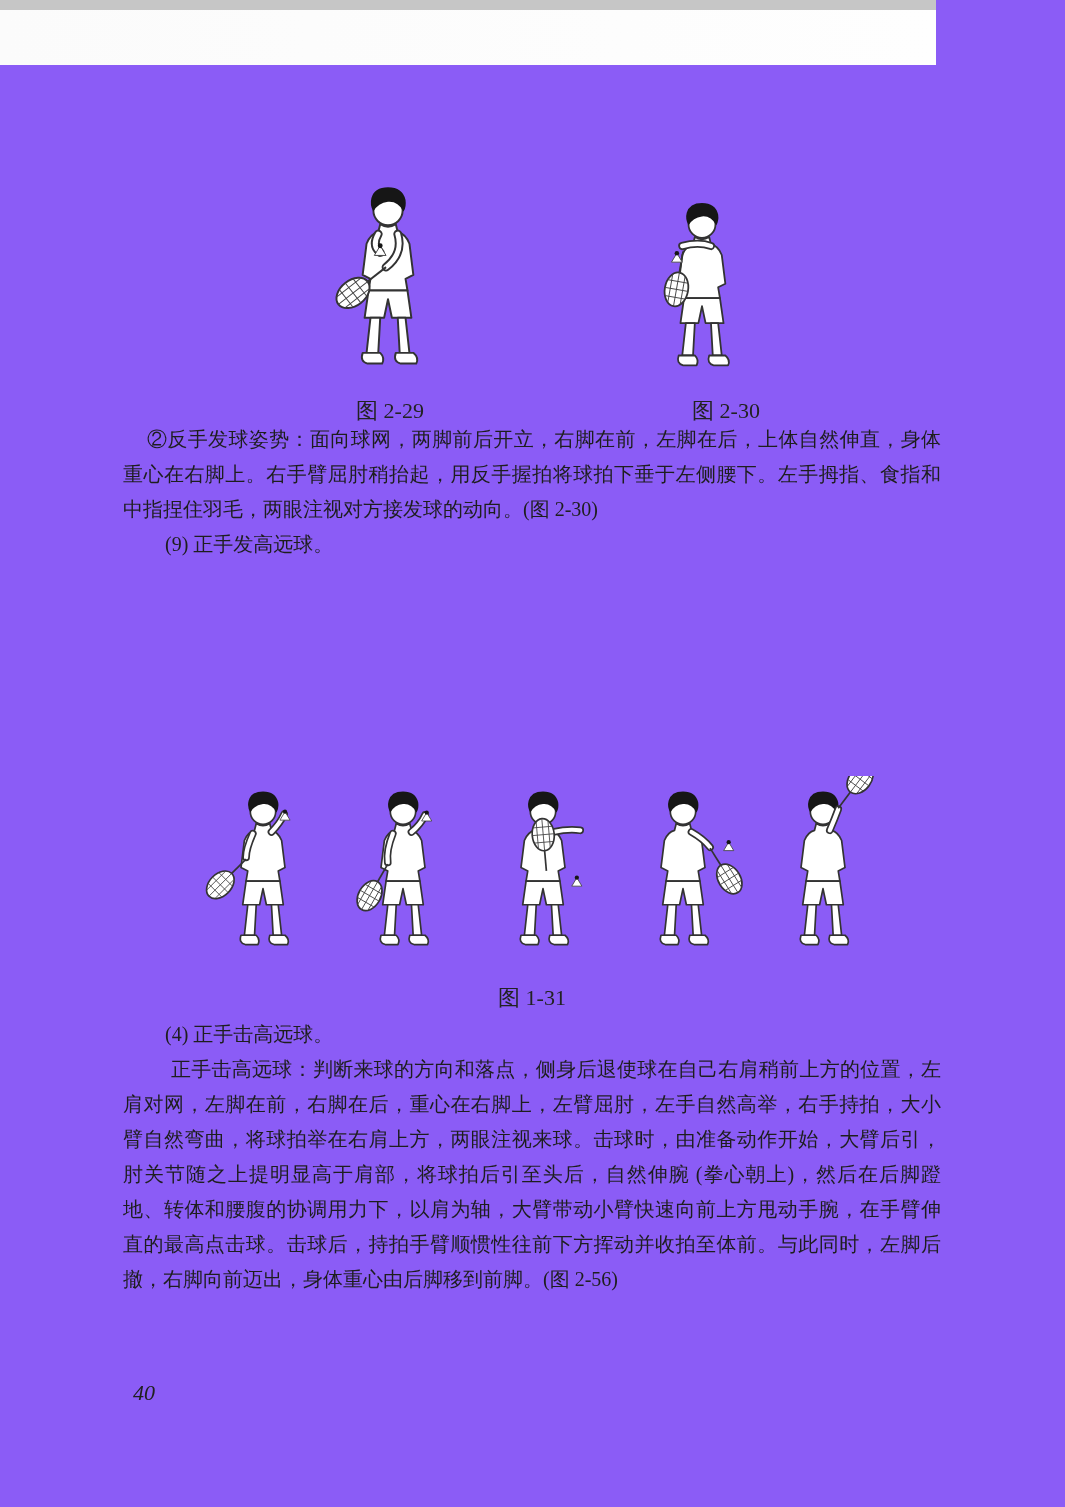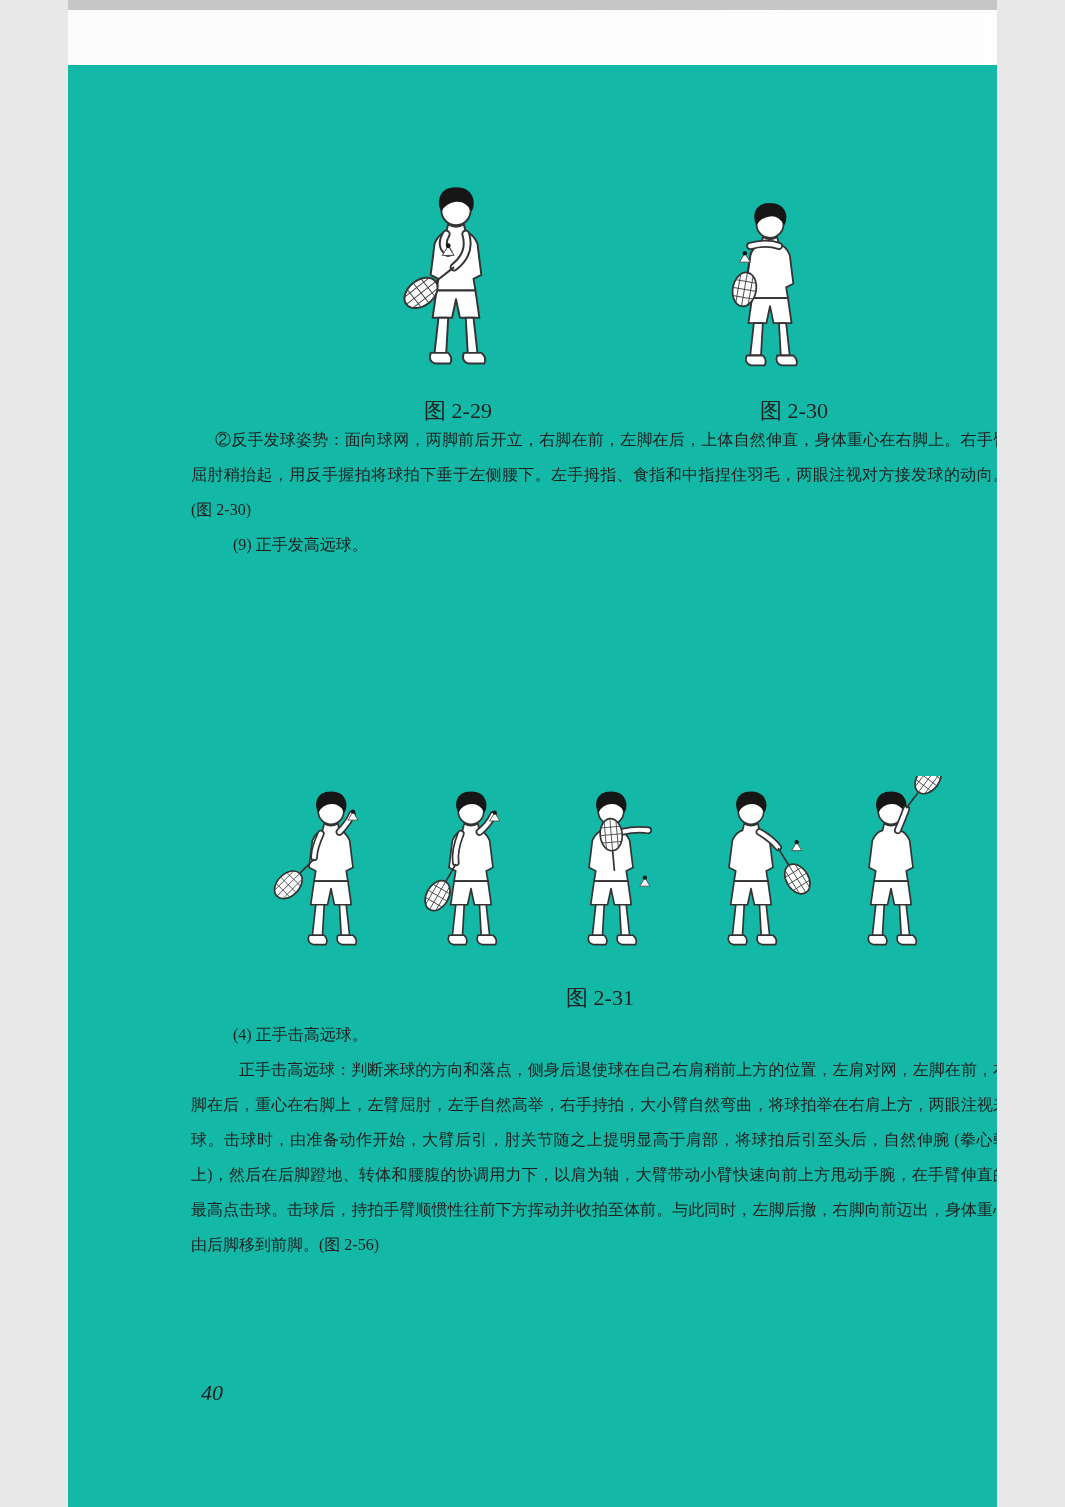--- a/index.html
+++ b/index.html
@@ -1,38 +1,38 @@
 <!DOCTYPE html>
 <html><head>
 <meta charset="utf-8">
 <style>
   html,body{margin:0;padding:0;background:#e8e8e8;}
   .page{
     position:relative;
-    width:929px;height:1507px;
+    width:1065px;height:1507px;
     margin:0 auto;
-    background:#14b8a6;
+    background:#8b5cf6;
     font-family:"Liberation Serif","DejaVu Serif",serif;
     color:#1e1e1e;
     overflow:hidden;
   }
   
   .decor-bar{position:absolute;background:#c6c6c6;}
   .bar-s1{left:0;top:73;width:129px;height:6px;}
   .bar-s2{left:0;top:90;width:129px;height:6px;}
   .bar-s3{left:0;top:107;width:129px;height:6px;}
   .bar-s4{left:0;top:124;width:129px;height:6px;}
   .bar-long{left:0;top:138;width:936px;height:10px;}
   .header-tint{position:absolute;left:0;top:73;width:936px;height:65px;
     background:linear-gradient(90deg,#fbfbfb,#fefefe);}
 
   
   .textblock{
     position:absolute;left:123px;width:818px;
-    font-size:16px;line-height:35px;
+    font-size:20px;line-height:35px;
     text-align:justify;
   }
   .tb1{top:422px;}
   .tb2{top:1017px;}
   .textblock p{margin:0;}
   .para-circled{text-indent:24px;}
   .para-std{text-indent:48px;}
   .heading-line{padding-left:42px;text-align:left;}
 
   
@@ -238,21 +238,21 @@
           <path class="armo" d="M86,52 Q92,38 96,27"></path>
           <path class="armf" d="M86,52 Q92,38 96,27"></path>
           <g transform="translate(96,26) rotate(217)">
             <line class="lnk" x1="0" y1="0" x2="0" y2="24"></line>
             <ellipse class="lnk fw" cx="0" cy="43" rx="13" ry="19"></ellipse>
             <path class="thin" d="M-13,43 H13 M-11,34 H11 M-11,52 H11 M0,24 V62 M-7,27 V59 M7,27 V59"></path>
           </g>
         </svg></div>
   </div>
 
-  <div class="caption cap231">图 2-31</div>
+  <div class="caption cap231">图 1-31</div>
 
   <div class="textblock tb2">
     <p class="heading-line">(4) 正手击高远球。</p>
     <p class="para-std">正手击高远球：判断来球的方向和落点，侧身后退使球在自己右肩稍前上方的位置，左肩对网，左脚在前，右脚在后，重心在右脚上，左臂屈肘，左手自然高举，右手持拍，大小臂自然弯曲，将球拍举在右肩上方，两眼注视来球。击球时，由准备动作开始，大臂后引，肘关节随之上提明显高于肩部，将球拍后引至头后，自然伸腕 (拳心朝上)，然后在后脚蹬地、转体和腰腹的协调用力下，以肩为轴，大臂带动小臂快速向前上方甩动手腕，在手臂伸直的最高点击球。击球后，持拍手臂顺惯性往前下方挥动并收拍至体前。与此同时，左脚后撤，右脚向前迈出，身体重心由后脚移到前脚。(图 2-56)</p>
   </div>
 
   <div class="page-number">40</div>
 
 </div>
 

